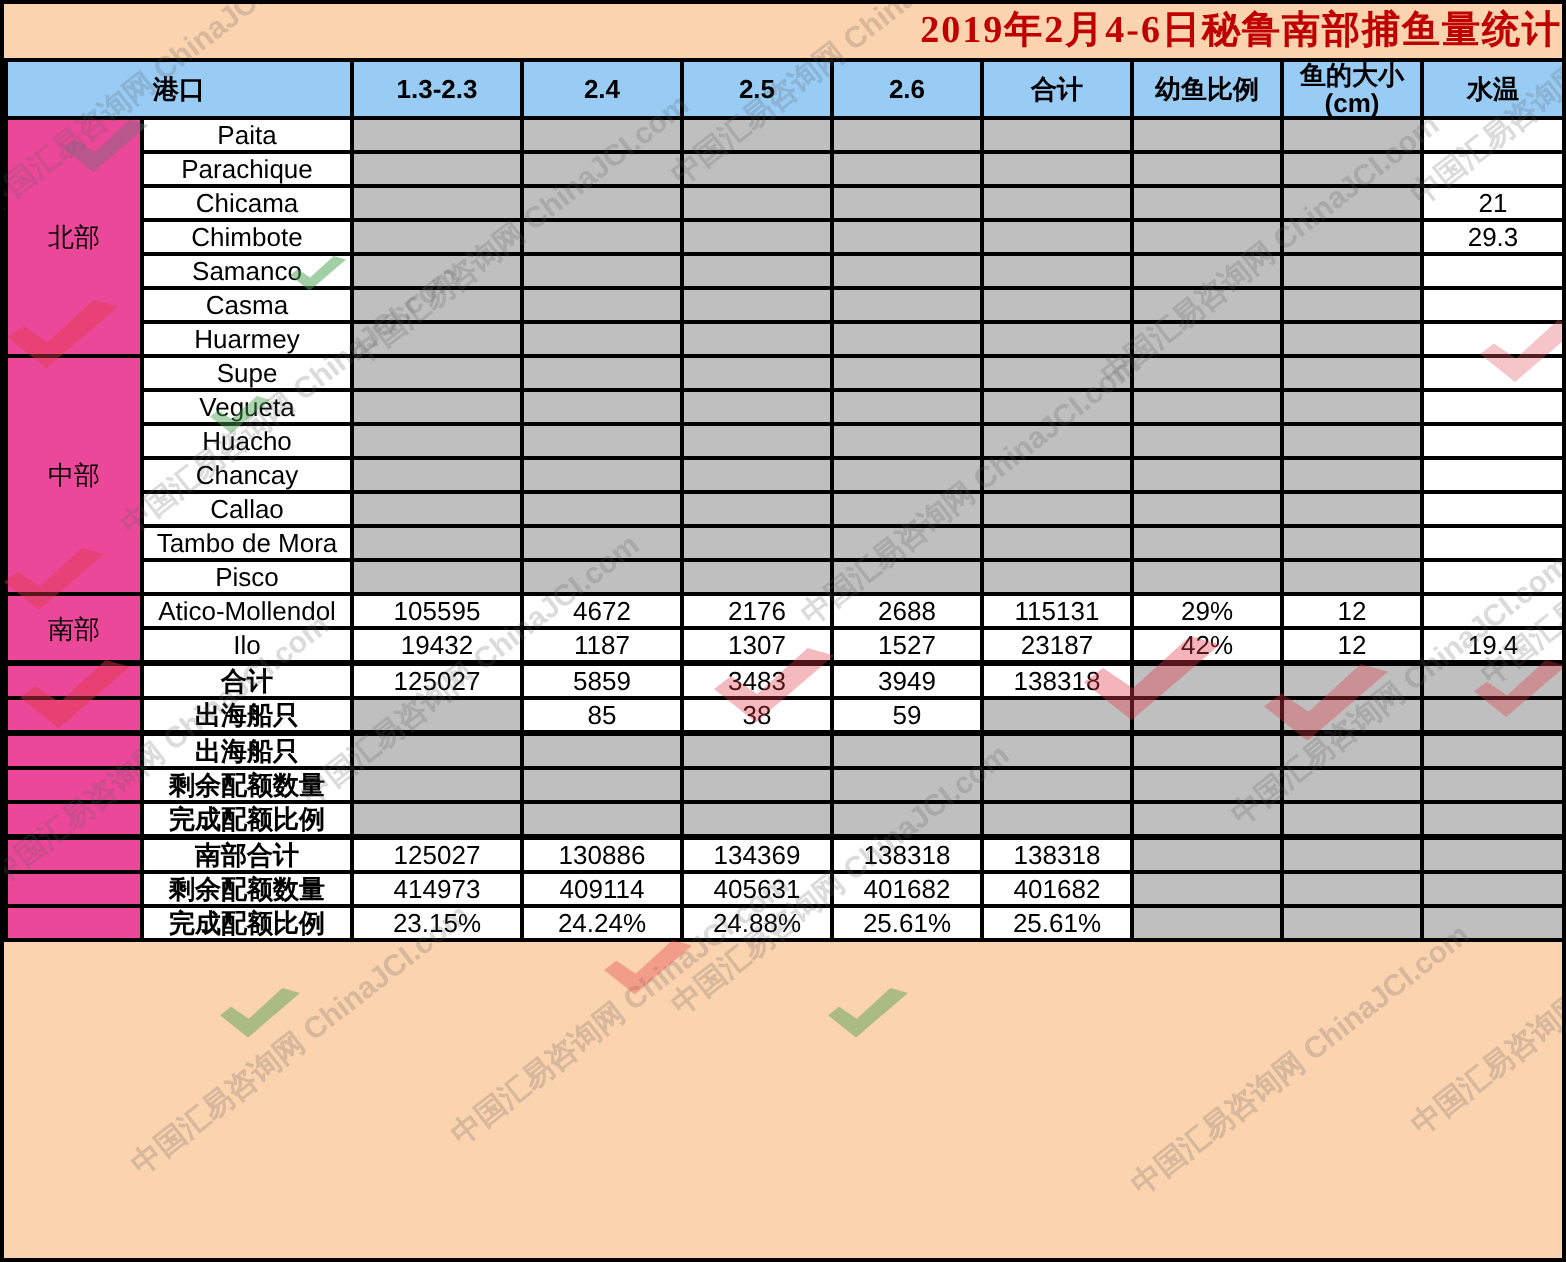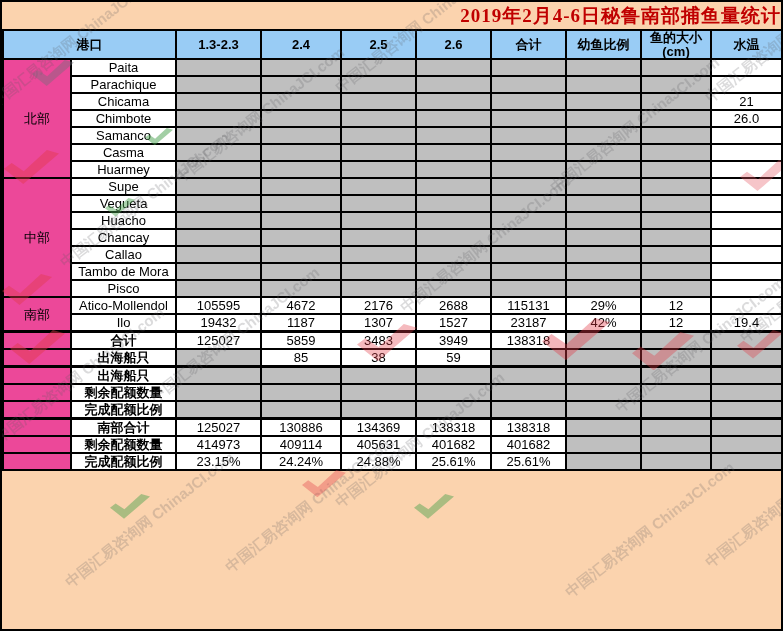--- a/index.html
+++ b/index.html
@@ -122,21 +122,21 @@
         </tr>
         <tr>
           <td class="label">Chimbote</td>
           <td class="gray"></td>
           <td class="gray"></td>
           <td class="gray"></td>
           <td class="gray"></td>
           <td class="gray"></td>
           <td class="gray"></td>
           <td class="gray"></td>
-          <td class="white">26.0</td>
+          <td class="white">29.3</td>
         </tr>
         <tr>
           <td class="label">Samanco</td>
           <td class="gray"></td>
           <td class="gray"></td>
           <td class="gray"></td>
           <td class="gray"></td>
           <td class="gray"></td>
           <td class="gray"></td>
           <td class="gray"></td>

